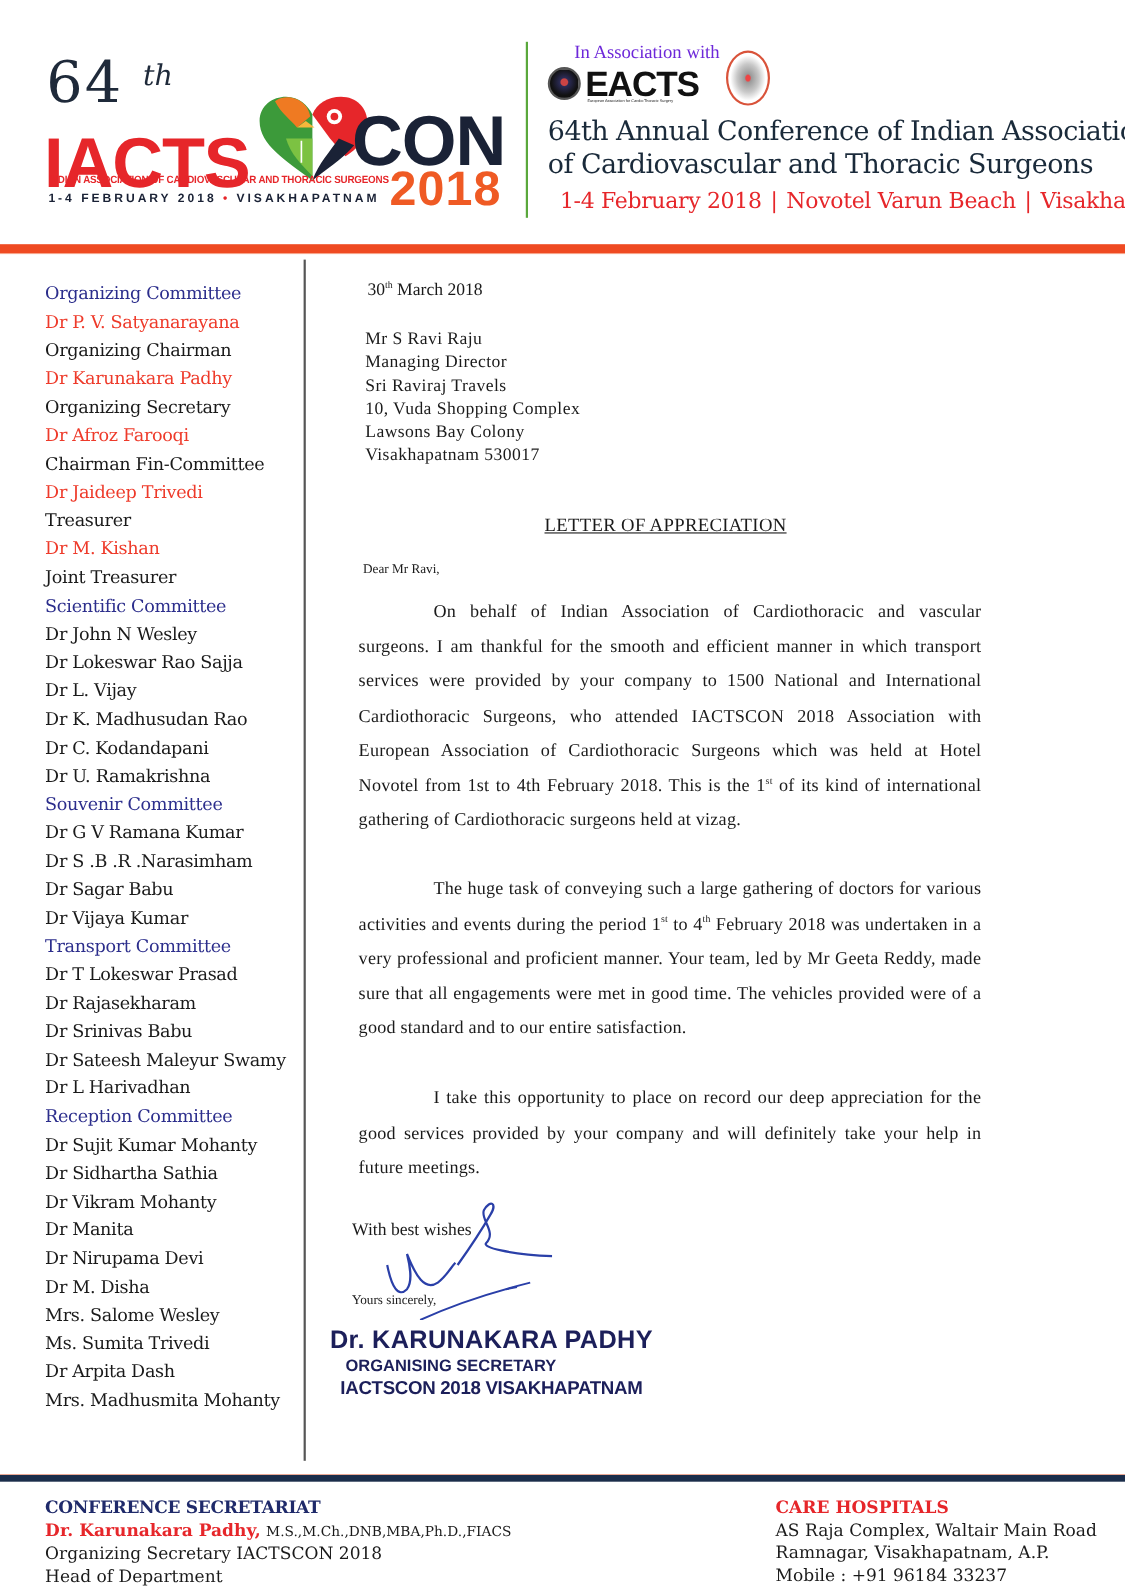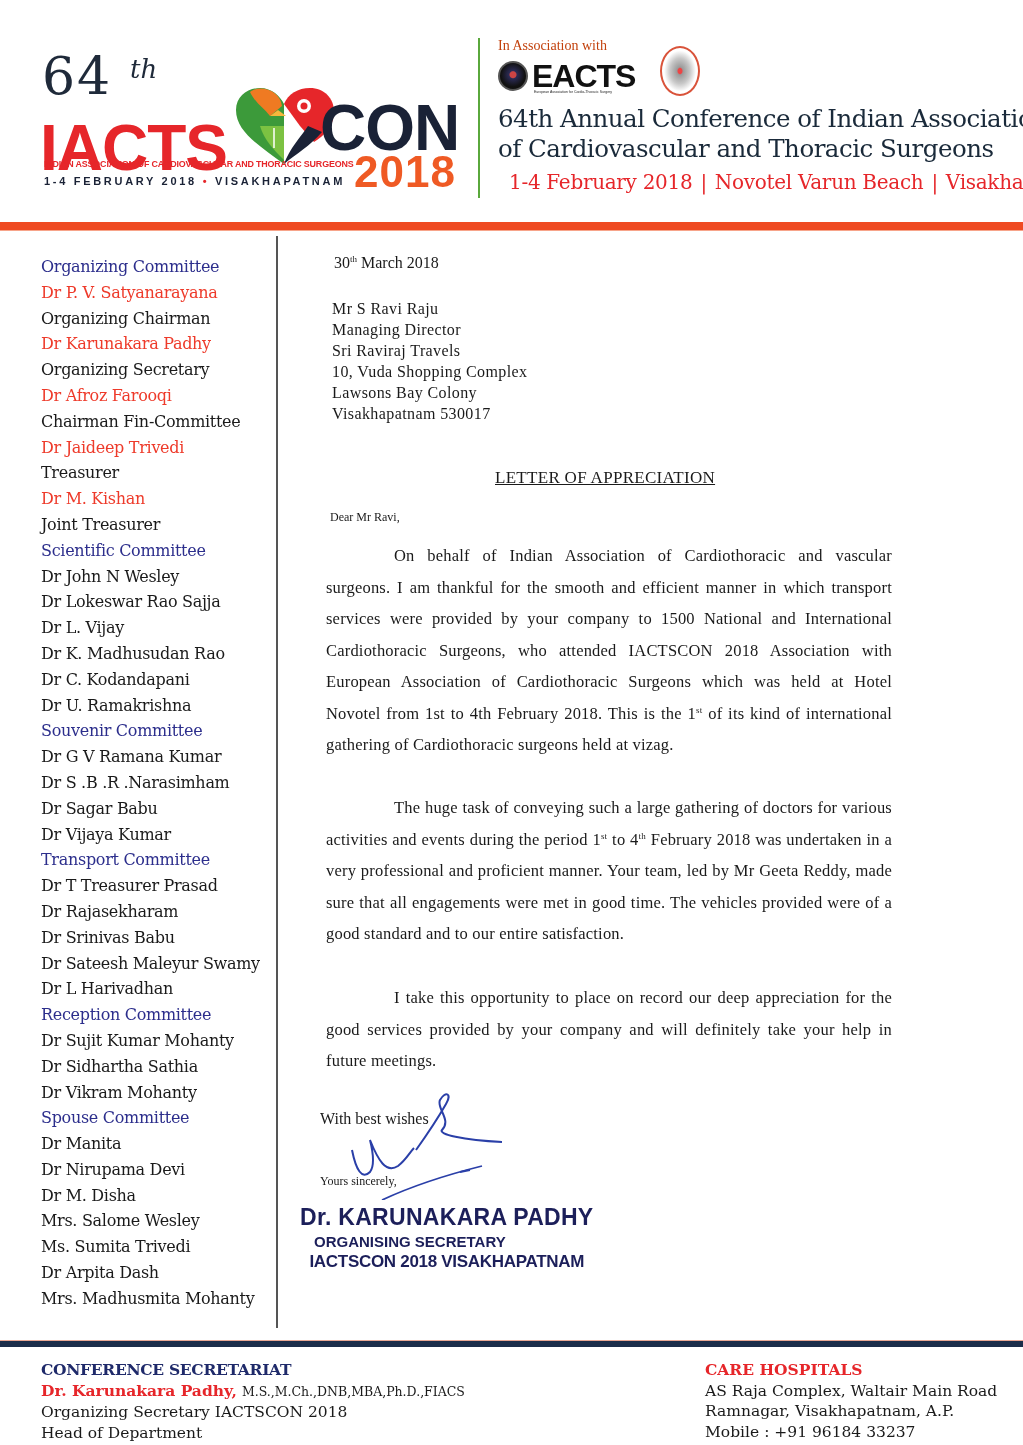--- a/index.html
+++ b/index.html
@@ -13,21 +13,21 @@
   .logo-iacts { position: absolute; left: 0; top: 52px; font-family: "Liberation Sans", sans-serif; font-weight: bold; font-size: 64px; color: #e6262a; letter-spacing: -1px; line-height: 1; margin-top: 20px; }
   .logo-heart { position: absolute; left: 190px; top: 42px; width: 108px; height: 80px; }
   .logo-con { position: absolute; left: 280px; top: 52px; font-family: "Liberation Sans", sans-serif; font-weight: bold; font-size: 64px; color: #1a2236; line-height: 1; letter-spacing: -1px; }
   .logo-assoc { position: absolute; left: 4px; top: 114px; font-family: "Liberation Sans", sans-serif; font-weight: bold; font-size: 9.6px; color: #e6262a; letter-spacing: -0.2px; transform: scaleX(0.93); transform-origin: left; white-space: nowrap; }
   .logo-dates { position: absolute; left: 4px; top: 131px; font-family: "Liberation Sans", sans-serif; font-weight: bold; font-size: 11px; color: #1a2236; letter-spacing: 2.7px; white-space: nowrap; }
   .logo-dates .dot { color: #e6262a; }
   .logo-2018 { position: absolute; left: 314px; top: 106px; font-family: "Liberation Sans", sans-serif; font-weight: bold; font-size: 44px; color: #ef5a24; line-height: 1; letter-spacing: 1px; }
 
   .header-divider { position: absolute; left: 478px; top: 38px; width: 2px; height: 160px; background: #5aa83c; }
 
-  .assoc-label { position: absolute; left: 498px; top: 38px; font-size: 14px; color: #c2410c; }
+  .assoc-label { position: absolute; left: 522px; top: 38px; font-size: 17px; color: #6d28d9; }
   .eacts-logo { position: absolute; left: 498px; top: 60px; display: flex; align-items: center; }
   .eacts-circle { width: 30px; height: 30px; border-radius: 50%; background: radial-gradient(circle at 50% 45%, #c44 0 3px, #2b2b55 4px, #111 12px); border: 2px solid #555; }
   .eacts-text { margin-left: 4px; font-family: "Liberation Sans", sans-serif; font-weight: bold; font-size: 32px; color: #111; line-height: 1; letter-spacing: -1px; }
   .eacts-sub { position: absolute; left: 36px; top: 30px; font-family: "Liberation Sans", sans-serif; font-size: 3.5px; color: #222; white-space: nowrap; }
   .seal { position: absolute; left: 660px; top: 46px; width: 40px; height: 50px; border-radius: 50%; border: 2px solid #d9533a; background: radial-gradient(ellipse at 50% 50%, #e44 0 2px, #9a9a9a 3px, #c8c8c8 10px, #fff 16px); }
 
   .conf-title { position: absolute; left: 498px; top: 104px; font-family: "DejaVu Serif", serif; font-size: 24.5px; line-height: 30px; color: #1a2a3a; letter-spacing: -0.5px; white-space: nowrap; }
   .conf-sub { position: absolute; left: 474px; top: 170px; font-family: "DejaVu Serif", serif; font-size: 20px; color: #e6262a; white-space: nowrap; letter-spacing: -0.3px; margin-left: 35px; }
   .conf-sub .sep { margin: 0 8px; }
 
@@ -133,30 +133,29 @@
     <div class="sb-line sb-black">Dr L. Vijay</div>
     <div class="sb-line sb-black">Dr K. Madhusudan Rao</div>
     <div class="sb-line sb-black">Dr C. Kodandapani</div>
     <div class="sb-line sb-black">Dr U. Ramakrishna</div>
     <div class="sb-line sb-heading">Souvenir Committee</div>
     <div class="sb-line sb-black">Dr G V Ramana Kumar</div>
     <div class="sb-line sb-black">Dr S .B .R .Narasimham</div>
     <div class="sb-line sb-black">Dr Sagar Babu</div>
     <div class="sb-line sb-black">Dr Vijaya Kumar</div>
     <div class="sb-line sb-heading">Transport Committee</div>
-    <div class="sb-line sb-black">Dr T Treasurer Prasad</div>
+    <div class="sb-line sb-black">Dr T Lokeswar Prasad</div>
     <div class="sb-line sb-black">Dr Rajasekharam</div>
     <div class="sb-line sb-black">Dr Srinivas Babu</div>
     <div class="sb-line sb-black">Dr Sateesh Maleyur Swamy</div>
     <div class="sb-line sb-black">Dr L Harivadhan</div>
     <div class="sb-line sb-heading">Reception Committee</div>
     <div class="sb-line sb-black">Dr Sujit Kumar Mohanty</div>
     <div class="sb-line sb-black">Dr Sidhartha Sathia</div>
     <div class="sb-line sb-black">Dr Vikram Mohanty</div>
-    <div class="sb-line sb-heading">Spouse Committee</div>
     <div class="sb-line sb-black">Dr Manita</div>
     <div class="sb-line sb-black">Dr Nirupama Devi</div>
     <div class="sb-line sb-black">Dr M. Disha</div>
     <div class="sb-line sb-black">Mrs. Salome Wesley</div>
     <div class="sb-line sb-black">Ms. Sumita Trivedi</div>
     <div class="sb-line sb-black">Dr Arpita Dash</div>
     <div class="sb-line sb-black">Mrs. Madhusmita Mohanty</div>
   </div>
 <div class="sidebar-rule"></div>
 

